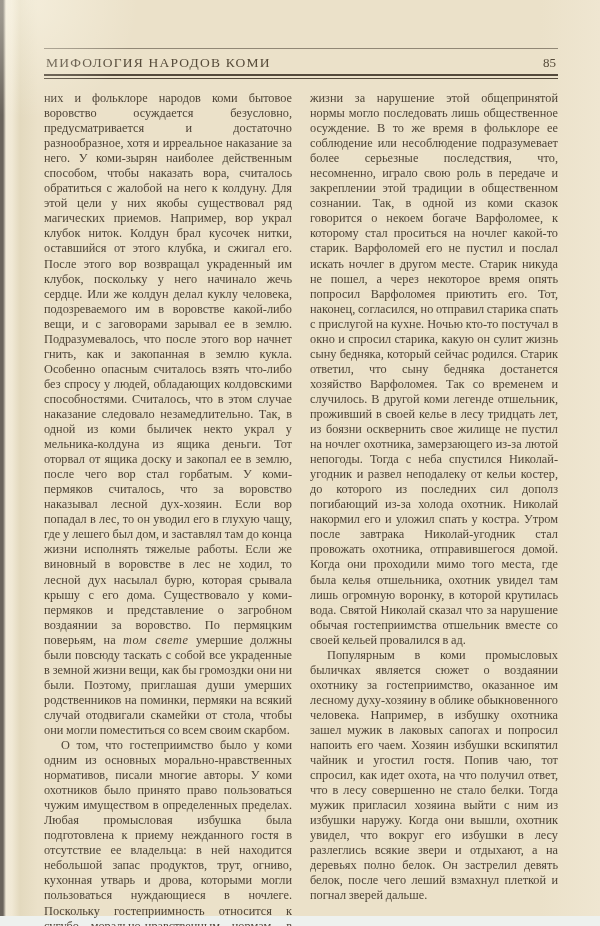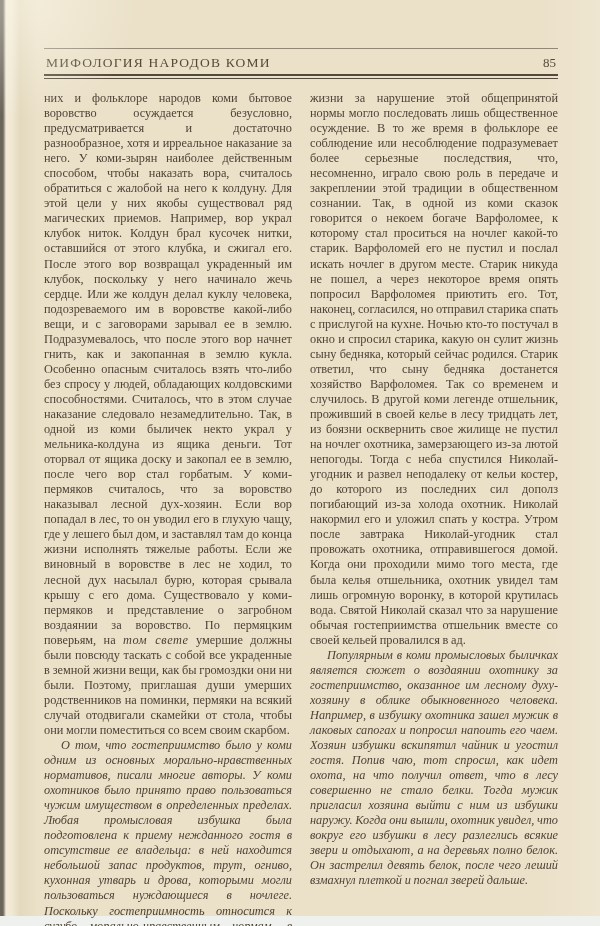--- a/index.html
+++ b/index.html
@@ -69,21 +69,21 @@
     flex: 1 1 0;
     color: #4d4336;
     font-size: 12.3px;
     line-height: 15.05px;
     text-align: justify;
     hyphens: auto;
     -webkit-hyphens: auto;
     word-spacing: -0.4px;
   }
   .column p { margin: 0; }
-  .column p.indent { text-indent: 17px; font-style: italic; }
+  .column p.indent { text-indent: 17px; }
   .column p.continues { text-align-last: justify; }
   .column em { letter-spacing: .6px; }
 </style>
 </head>
 <body>
 
 <div class="page">
   <div class="bottom-edge"></div>
   <div class="content">
 

